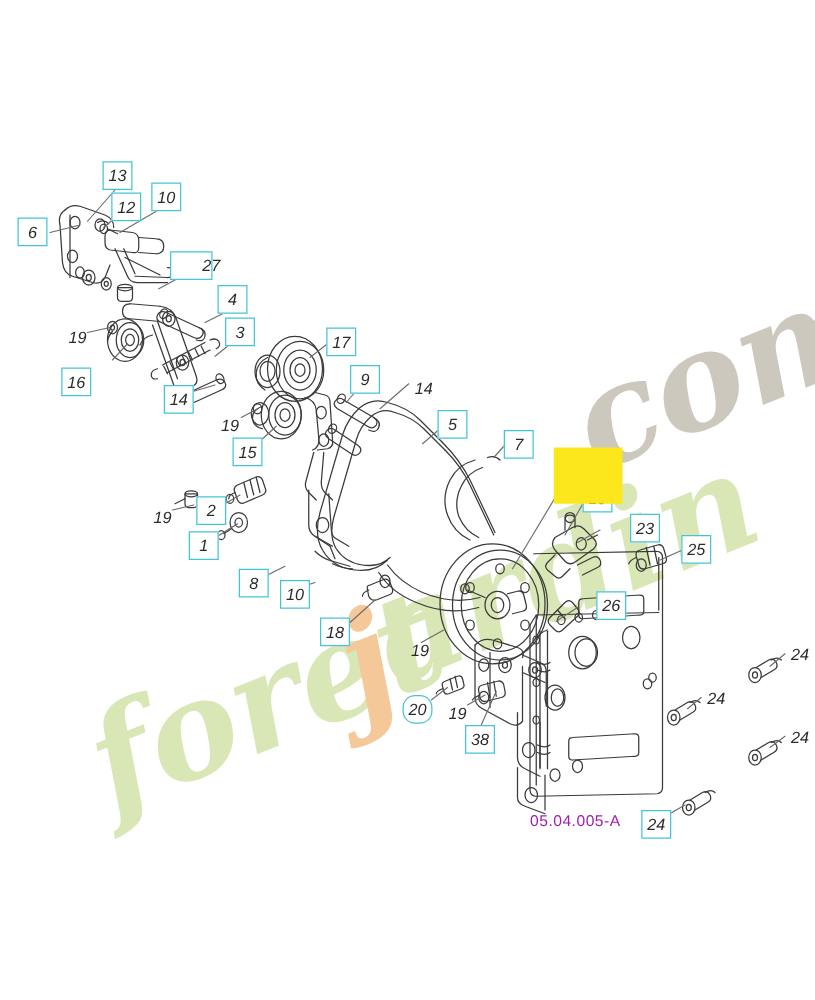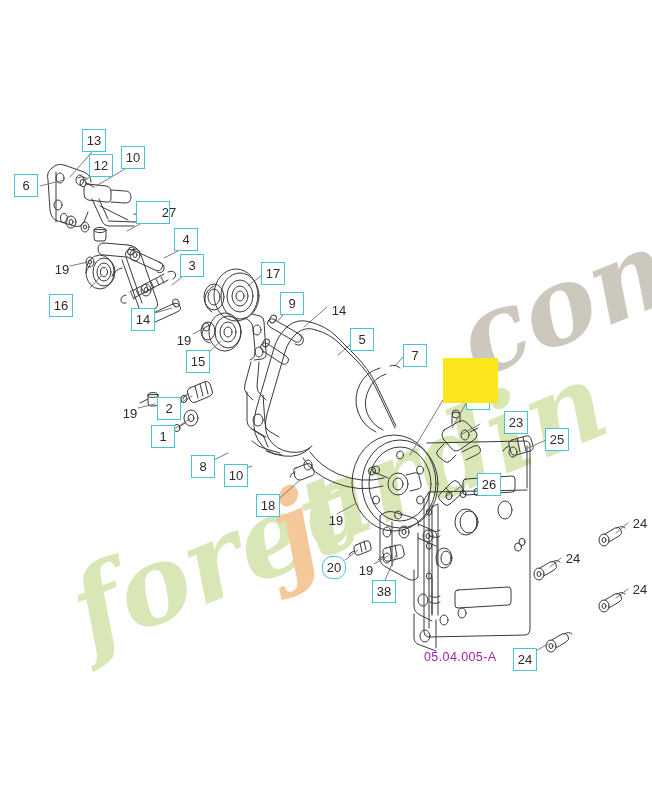--- a/index.html
+++ b/index.html
@@ -30,20 +30,21 @@
     box-sizing:border-box;
     display:flex;
     align-items:center;
     justify-content:center;
     font-family:"Liberation Sans", sans-serif;
     font-size:13px;
     line-height:1;
     color:#2b2b2b;
     letter-spacing:0px;
     white-space:nowrap;
+    font-style:italic;
   }
   .callout.boxed{
     border:1.6px solid #45c4d8;
     background:#ffffff;
     width:24px;
     height:23px;
   }
   .callout.plain{
     background:transparent;
     border:none;

